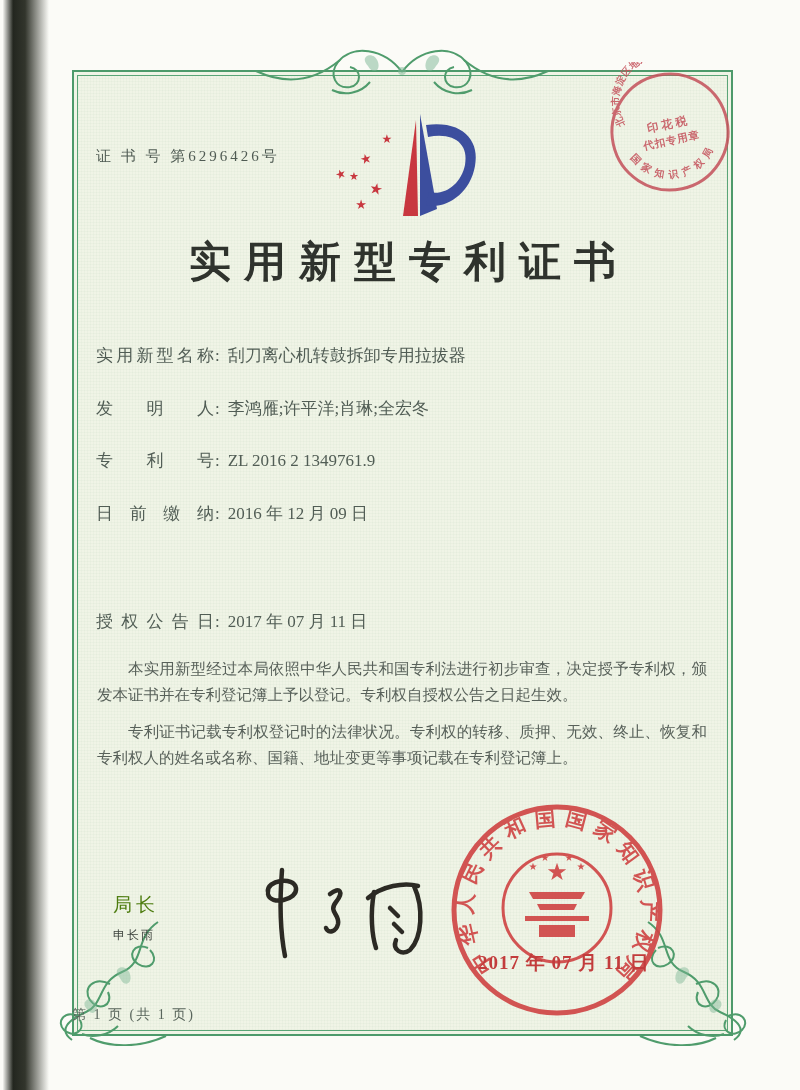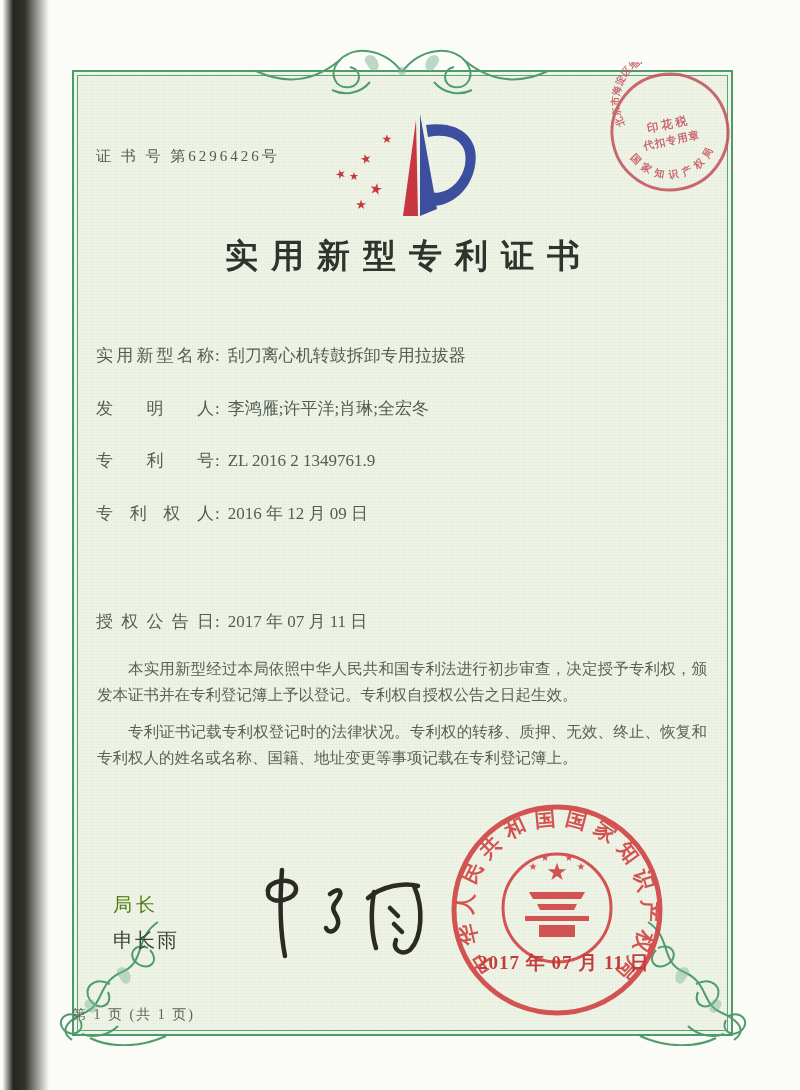--- a/index.html
+++ b/index.html
@@ -21,33 +21,33 @@
     position:absolute;inset:3px;border:1px solid #5aa577;
     background:
       repeating-linear-gradient(0deg,rgba(110,160,120,.045) 0 1px,transparent 1px 3px),
       repeating-linear-gradient(90deg,rgba(110,160,120,.045) 0 1px,transparent 1px 3px);
   }
   .cert-no{
     position:absolute;left:96px;top:124px;font-size:15px;letter-spacing:3px;color:#4f5b53;margin-top:23px;
   }
   .title{
     position:absolute;left:72px;top:234px;width:661px;text-align:center;
-    font-size:33px;font-weight:bold;letter-spacing:13px;color:#2f332d;text-indent:13px;
+    font-size:42px;font-weight:bold;letter-spacing:13px;color:#2f332d;text-indent:13px;
   }
   .field-row{position:absolute;left:96px;font-size:17px;color:#515d55;white-space:nowrap;}
   .f-label{display:inline-block;width:118px;text-align:justify;text-align-last:justify;}
   .f-colon{margin:0 8px 0 1px;}
   .paras{
     position:absolute;left:85px;top:644px;width:634px;
     font-size:15.5px;line-height:1.66;color:#58615a;text-align:justify;
   }
   .paras p{margin:12px;text-indent:2em;}
   .sig-title{position:absolute;left:113px;top:892px;font-size:19px;letter-spacing:4px;color:#4d7c0f;
     font-family:"Liberation Sans","DejaVu Sans",sans-serif;}
-  .sig-name{position:absolute;left:113px;top:927px;font-size:20px;letter-spacing:2px;color:#3c423d;
+  .sig-name{position:absolute;left:113px;top:927px;font-size:12px;letter-spacing:2px;color:#3c423d;
     font-family:"Liberation Sans","DejaVu Sans",sans-serif;}
   .signature-svg{position:absolute;left:222px;top:856px;}
   .seal-svg{position:absolute;left:447px;top:800px;opacity:.9;}
   .seal-date{
     position:absolute;left:478px;top:950px;font-size:19px;font-weight:bold;
     color:#c23c3c;letter-spacing:1px;white-space:nowrap;z-index:6;
   }
   .tax-stamp-svg{position:absolute;left:600px;top:62px;opacity:.85;z-index:5;}
   .logo-svg{position:absolute;left:330px;top:110px;}
   .footer{
@@ -154,21 +154,21 @@
   <div class="field-row" style="top:344px">
     <span class="f-label">实用新型名称</span><span class="f-colon">:</span><span>刮刀离心机转鼓拆卸专用拉拔器</span>
   </div>
   <div class="field-row" style="top:397px">
     <span class="f-label">发明人</span><span class="f-colon">:</span><span>李鸿雁;许平洋;肖琳;全宏冬</span>
   </div>
   <div class="field-row" style="top:449px">
     <span class="f-label">专利号</span><span class="f-colon">:</span><span>ZL 2016 2 1349761.9</span>
   </div>
   <div class="field-row" style="top:502px">
-    <span class="f-label">专利权人</span><span class="f-colon">:</span><span>2016 年 12 月 09 日</span>
+    <span class="f-label">日前缴纳</span><span class="f-colon">:</span><span>2016 年 12 月 09 日</span>
   </div>
   <div class="field-row" style="top:610px">
     <span class="f-label">授权公告日</span><span class="f-colon">:</span><span>2017 年 07 月 11 日</span>
   </div>
 
   <div class="paras">
     <p>本实用新型经过本局依照中华人民共和国专利法进行初步审查，决定授予专利权，颁发本证书并在专利登记簿上予以登记。专利权自授权公告之日起生效。</p>
     <p>专利证书记载专利权登记时的法律状况。专利权的转移、质押、无效、终止、恢复和专利权人的姓名或名称、国籍、地址变更等事项记载在专利登记簿上。</p>
   </div>
 

